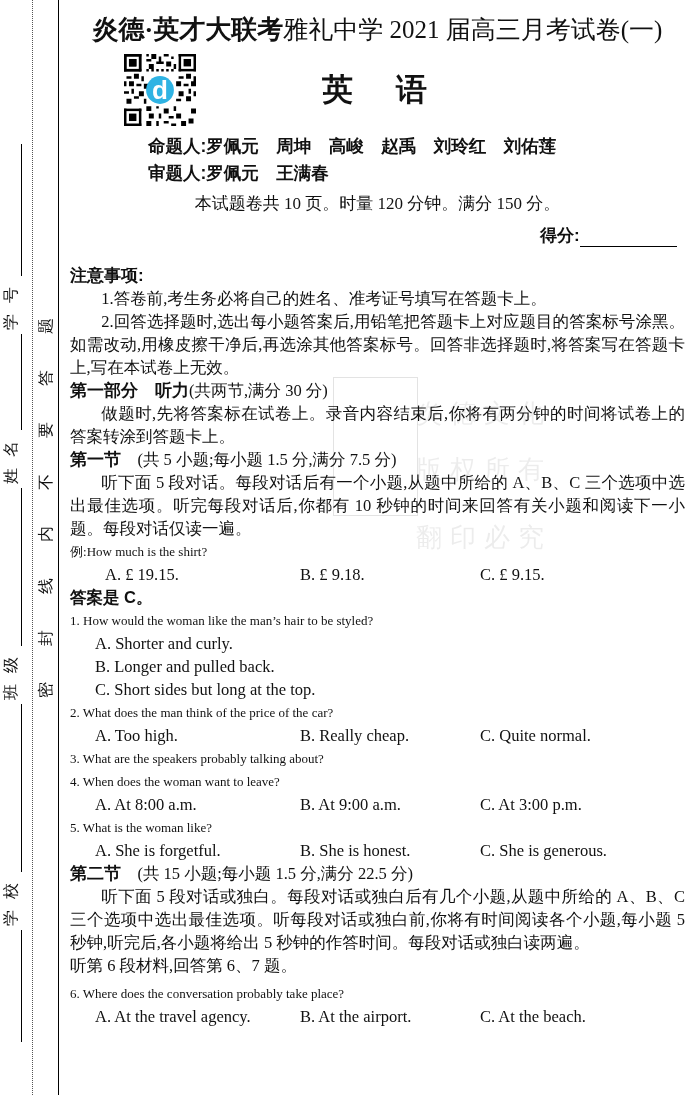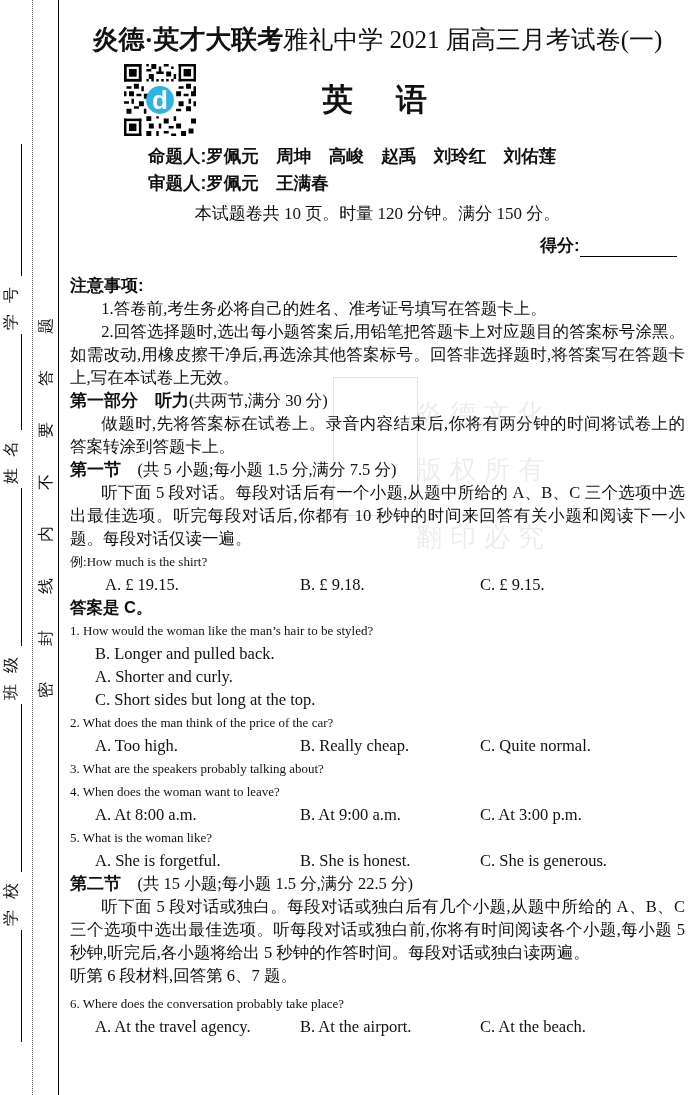--- a/index.html
+++ b/index.html
@@ -15,21 +15,21 @@
   .blank{display:inline-block;height:17px;border-bottom:1px solid #000;vertical-align:bottom;}
   .b1{width:112px}.b2{width:168px}.b3{width:158px}.b4{width:96px}.b5{width:132px}
   .v-seal{position:absolute;left:36px;top:702px;width:424px;height:25px;
           transform:rotate(-90deg);transform-origin:0 0;
           font-size:16px;letter-spacing:36px;white-space:nowrap;text-align:center;}
   
   .wm{position:absolute;left:416px;color:#000;opacity:0.07;font-size:26px;letter-spacing:8px;white-space:nowrap;}
   .wm1{top:396px}.wm2{top:452px}.wm3{top:520px}
   .wmbox{position:absolute;left:333px;top:377px;width:83px;height:137px;border:1px solid #ccc;opacity:.55;}
   
-  .content{position:absolute;left:70px;top:12px;width:615px;}
+  .content{position:absolute;left:70px;top:2px;width:615px;}
   .title{margin:10px 0 0;text-align:center;font-size:25px;font-weight:normal;line-height:36px;white-space:nowrap;}
   .title .brand{font-weight:bold;font-size:26px;}
   .subject-row{position:relative;height:80px;margin-top:2px;}
   .qr{position:absolute;left:52px;top:4px;width:76px;height:72px;}
   .subject{text-align:center;font-size:31px;font-weight:bold;letter-spacing:6px;line-height:80px;
            font-family:"Liberation Sans","DejaVu Sans",sans-serif;}
   .hei{font-family:"Liberation Sans","DejaVu Sans",sans-serif;font-weight:bold;}
   .setters-block{margin:3px 0 0 78px;font-size:17.5px;line-height:27px;}
   .info{margin-top:5px;text-align:center;font-size:17px;line-height:24px;}
   .score-row{margin-top:8px;height:26px;padding-left:470px;font-size:17px;}
@@ -124,22 +124,22 @@
     <p class="q"><span>例:</span><span>How much is the shirt?</span></p>
     <div class="optrow example">
       <span class="oA">A.  £ 19.15.</span>
       <span class="oB">B.  £ 9.18.</span>
       <span class="oC">C.  £ 9.15.</span>
     </div>
     <p class="answer hei">答案是 C。</p>
 
     <p class="q">1. How would the woman like the man’s hair to be styled?</p>
     <div class="opt-stack">
+      <div>A. Shorter and curly.</div>
       <div>B. Longer and pulled back.</div>
-      <div>A. Shorter and curly.</div>
       <div>C. Short sides but long at the top.</div>
     </div>
 
     <p class="q">2. What does the man think of the price of the car?</p>
     <div class="optrow">
       <span class="oA">A. Too high.</span>
       <span class="oB">B. Really cheap.</span>
       <span class="oC">C. Quite normal.</span>
     </div>
 

